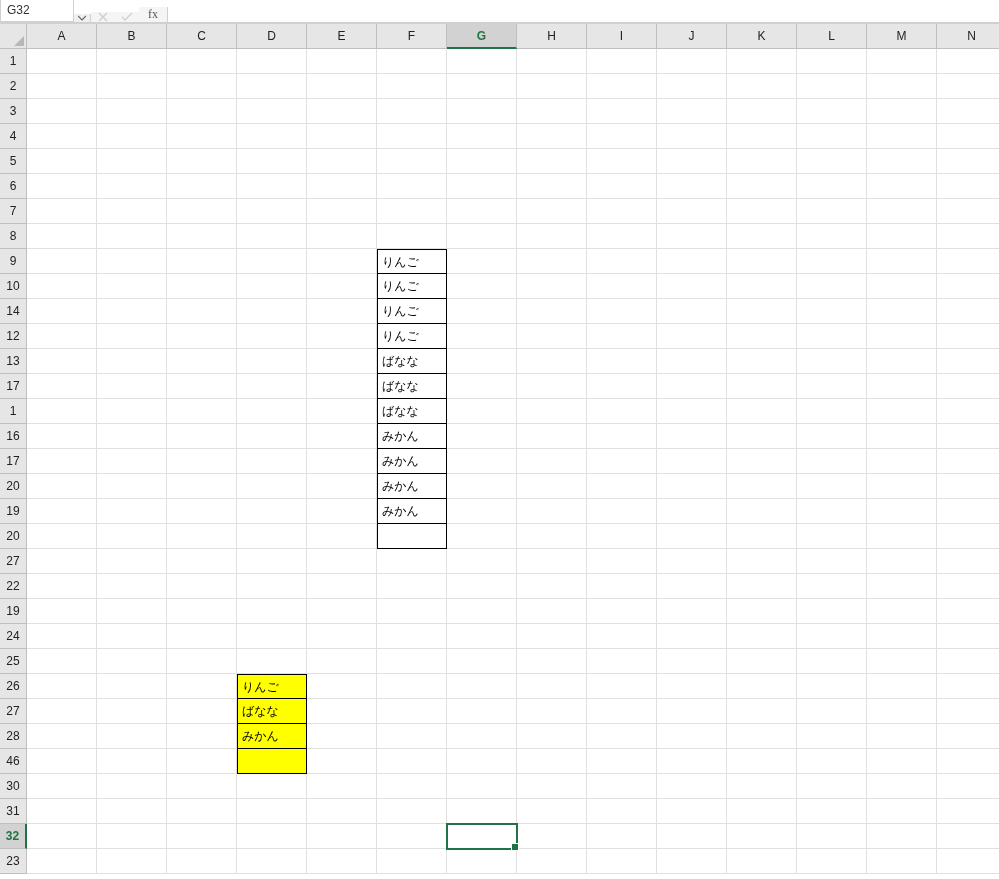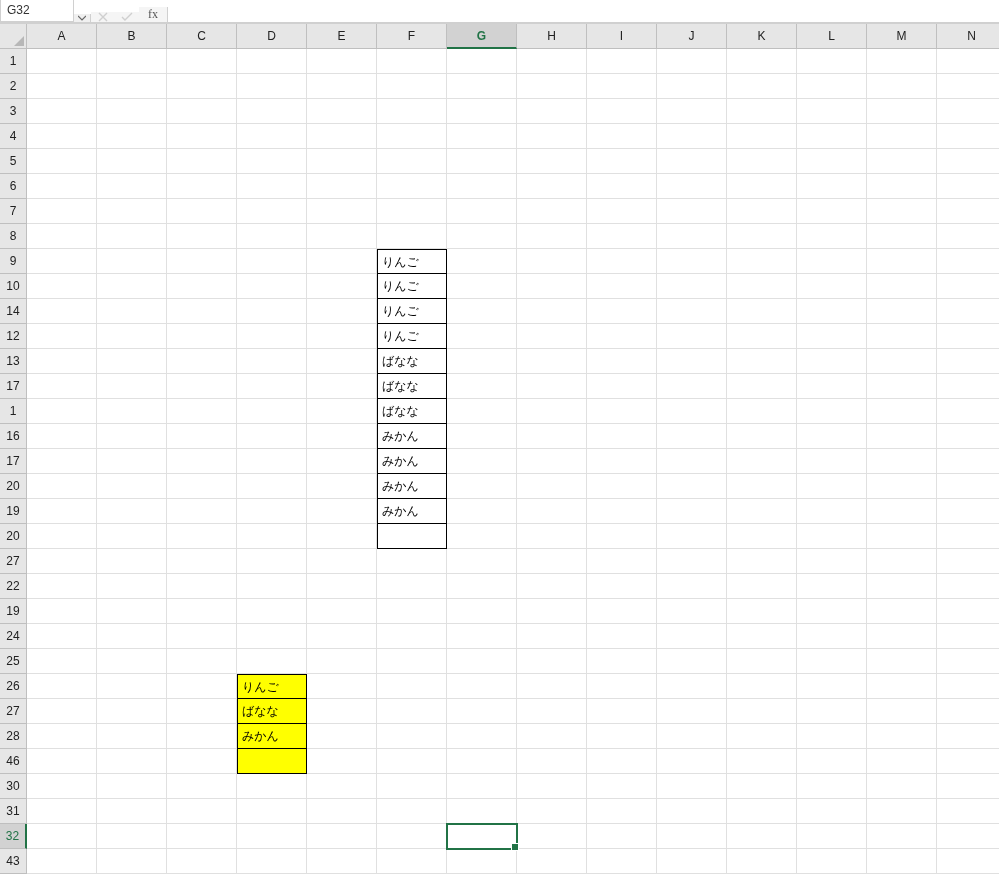--- a/index.html
+++ b/index.html
@@ -95,21 +95,21 @@
     border-right: 1px solid #bfbfbf;
     border-bottom: 1px solid #bfbfbf;
     text-align: center;
     line-height: 25px;
     color: #222;
   }
   .row-h.sel {
     background: #d2d2d2;
     border-right: 2px solid #217346;
     color: #217346;
-    font-weight: 400;
+    font-weight: 700;
   }
   .cell {
     border-right: 1px solid #e0e0e0;
     border-bottom: 1px solid #e0e0e0;
     padding: 0 4px;
     line-height: 25px;
     color: #000;
     overflow: hidden;
     white-space: nowrap;
     position: relative;
@@ -660,21 +660,21 @@
     <div class="cell"></div>
     <div class="cell"></div>
     <div class="cell"></div>
     <div class="cell"></div>
     <div class="cell"></div>
     <div class="cell"></div>
     <div class="cell"></div>
     <div class="cell"></div>
     <div class="cell"></div>
     <div class="cell"></div>
-    <div class="row-h">43</div>
+    <div class="row-h">23</div>
     <div class="cell"></div>
     <div class="cell"></div>
     <div class="cell"></div>
     <div class="cell"></div>
     <div class="cell"></div>
     <div class="cell"></div>
     <div class="cell"></div>
     <div class="cell"></div>
     <div class="cell"></div>
     <div class="cell"></div>

